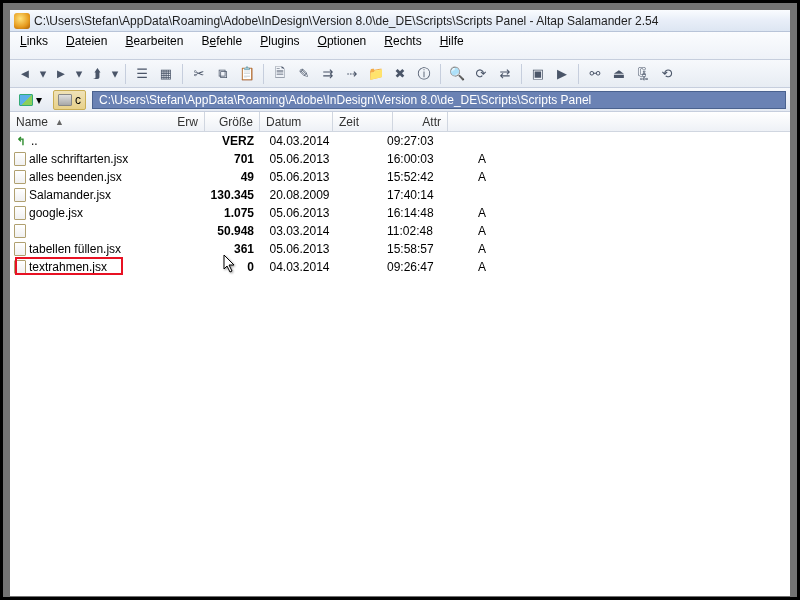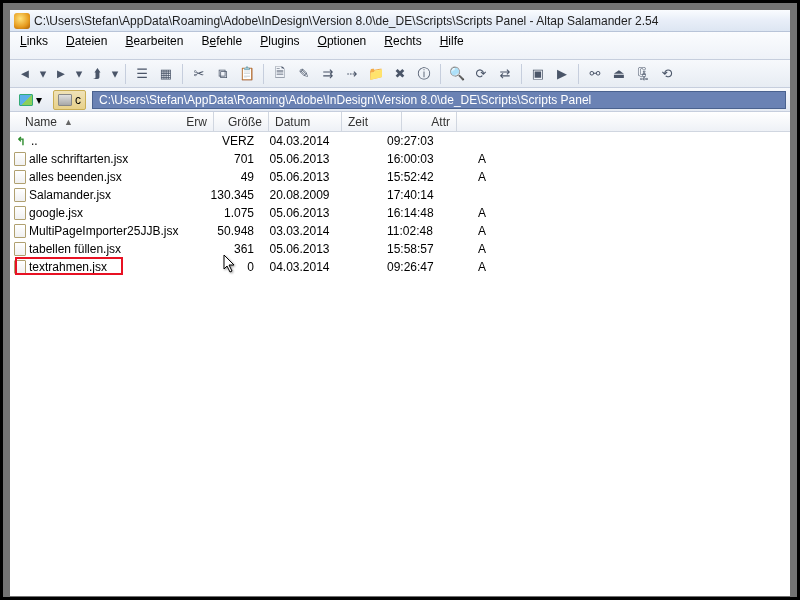--- a/index.html
+++ b/index.html
@@ -122,42 +122,42 @@
     display: flex;
     font-size: 12px;
     color: #333;
   }
   .hcol {
     border-right: 1px solid #d0d6e0;
     padding: 2px 6px;
     display: flex; align-items: center;
     cursor: default;
   }
-  .hcol.name { width: 195px; gap:4px;margin-left:9px;}
+  .hcol.name { width: 195px; gap:4px;}
   .hcol.size { width: 55px; justify-content:flex-end;}
   .hcol.date { width: 73px; }
   .hcol.time { width: 60px; }
   .hcol.attr { width: 55px;  justify-content:flex-end;}
   .hsort { font-size:9px; color:#666; margin-left:3px;}
   .filepane {
     position: relative;
     background: #fff;
     height: calc(100% - 22px - 22px - 28px - 24px - 20px);
     overflow: hidden;
   }
   .row {
     display: flex;
     height: 18px;
     align-items: center;
     font-family: Tahoma, sans-serif;
     font-size: 12px;
     color: #000;
   }
   .c-name { width: 195px; padding-left: 4px; display:flex; align-items:center; gap:3px; overflow:hidden; white-space:nowrap;}
-  .c-size { width: 55px; text-align: right; padding-right:6px;}
+  .c-size { width: 55px; text-align: right; padding-right:6px;font-weight:bold;}
   .c-date { width: 73px; padding-left:6px;text-align:center;}
   .c-time { width: 60px; padding-left:6px;margin-left:48px;}
   .c-attr { width: 55px; text-align: right; padding-right:10px;}
   .ficon {
     width: 14px; height: 14px;
     display:inline-flex; align-items:center; justify-content:center;
     font-size:11px;
   }
   .ficon.up { color:#2a8a2a; font-weight:bold;}
   .ficon.jsx {
@@ -320,21 +320,20 @@
             <span>google.jsx</span>
           </div>
           <div class="c-size">1.075</div>
           <div class="c-date">05.06.2013</div>
           <div class="c-time">16:14:48</div>
           <div class="c-attr">A</div>
         </div>
         <div class="row">
           <div class="c-name">
             <span class="ficon jsx"></span>
-            <span>MultiPageImporter25JJB.jsx</span>
           </div>
           <div class="c-size">50.948</div>
           <div class="c-date">03.03.2014</div>
           <div class="c-time">11:02:48</div>
           <div class="c-attr">A</div>
         </div>
         <div class="row">
           <div class="c-name">
             <span class="ficon jsx"></span>
             <span>tabellen füllen.jsx</span>

